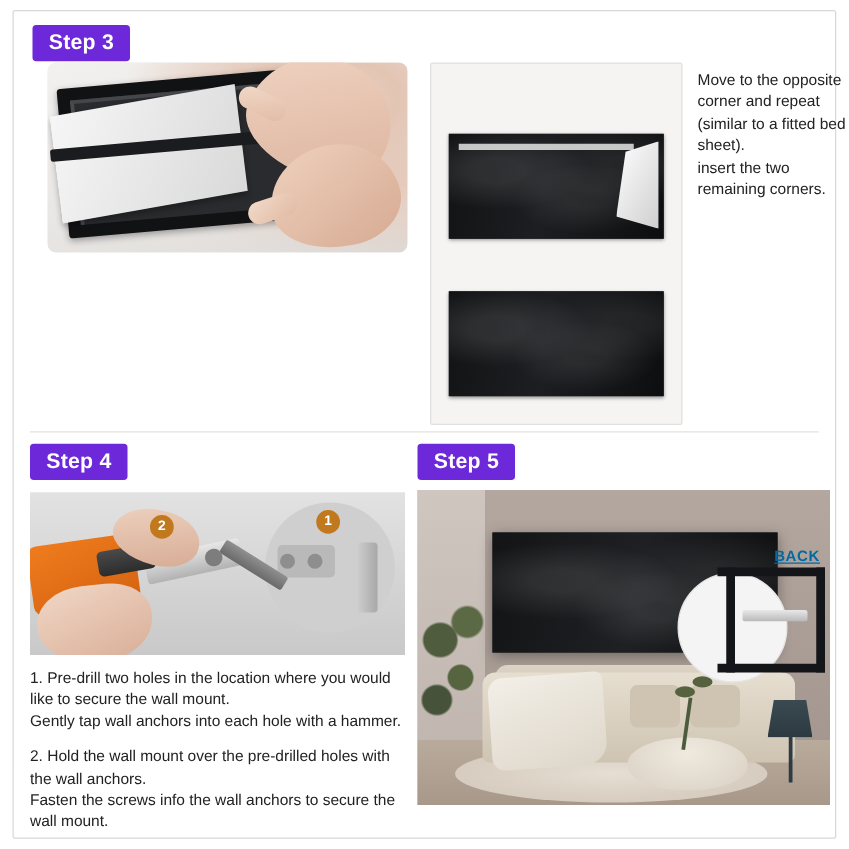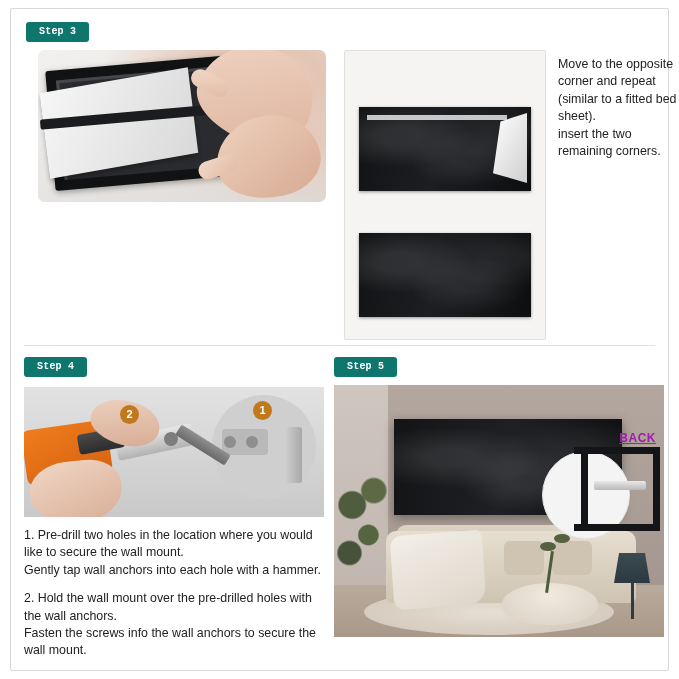--- a/index.html
+++ b/index.html
@@ -33,28 +33,27 @@
   }
   .content {
     position: relative;
     z-index: 2;
     padding: 10px 14px;
   }
 
   
   .badge {
     display: inline-block;
-    background: #0f766e;
+    background: #6d28d9;
     color: #ffffff;
-    font-size: 10px;
+    font-size: 17px;
     font-weight: bold;
     padding: 4px 13px 5px 13px;
     border-radius: 3px;
     letter-spacing: .2px;
-    font-family: Liberation Mono, monospace;
   }
 
   
   .txt {
     font-size: 12.4px;
     line-height: 17.4px;
     color: #222;
     white-space: pre-line;
   }
   .txt.warn { color: #9a6a16; }
@@ -467,21 +466,21 @@
     width: 86px; height: 86px;
     border-radius: 50%;
     background: #f4f4f4;
     border: 1px solid #e6e6e6;
   }
   .back-label {
     position: absolute;
     right: 4px; top: -14px;
     font-size: 12px;
     font-weight: bold;
-    color: #a21caf;
+    color: #0369a1;
     letter-spacing: .5px;
     text-decoration: underline;
   }
   .back-frame {
     position: absolute;
     right: 0; top: 2px;
     width: 86px; height: 84px;
     border-top: 7px solid #141518;
     border-right: 7px solid #141518;
     border-bottom: 7px solid #141518;

